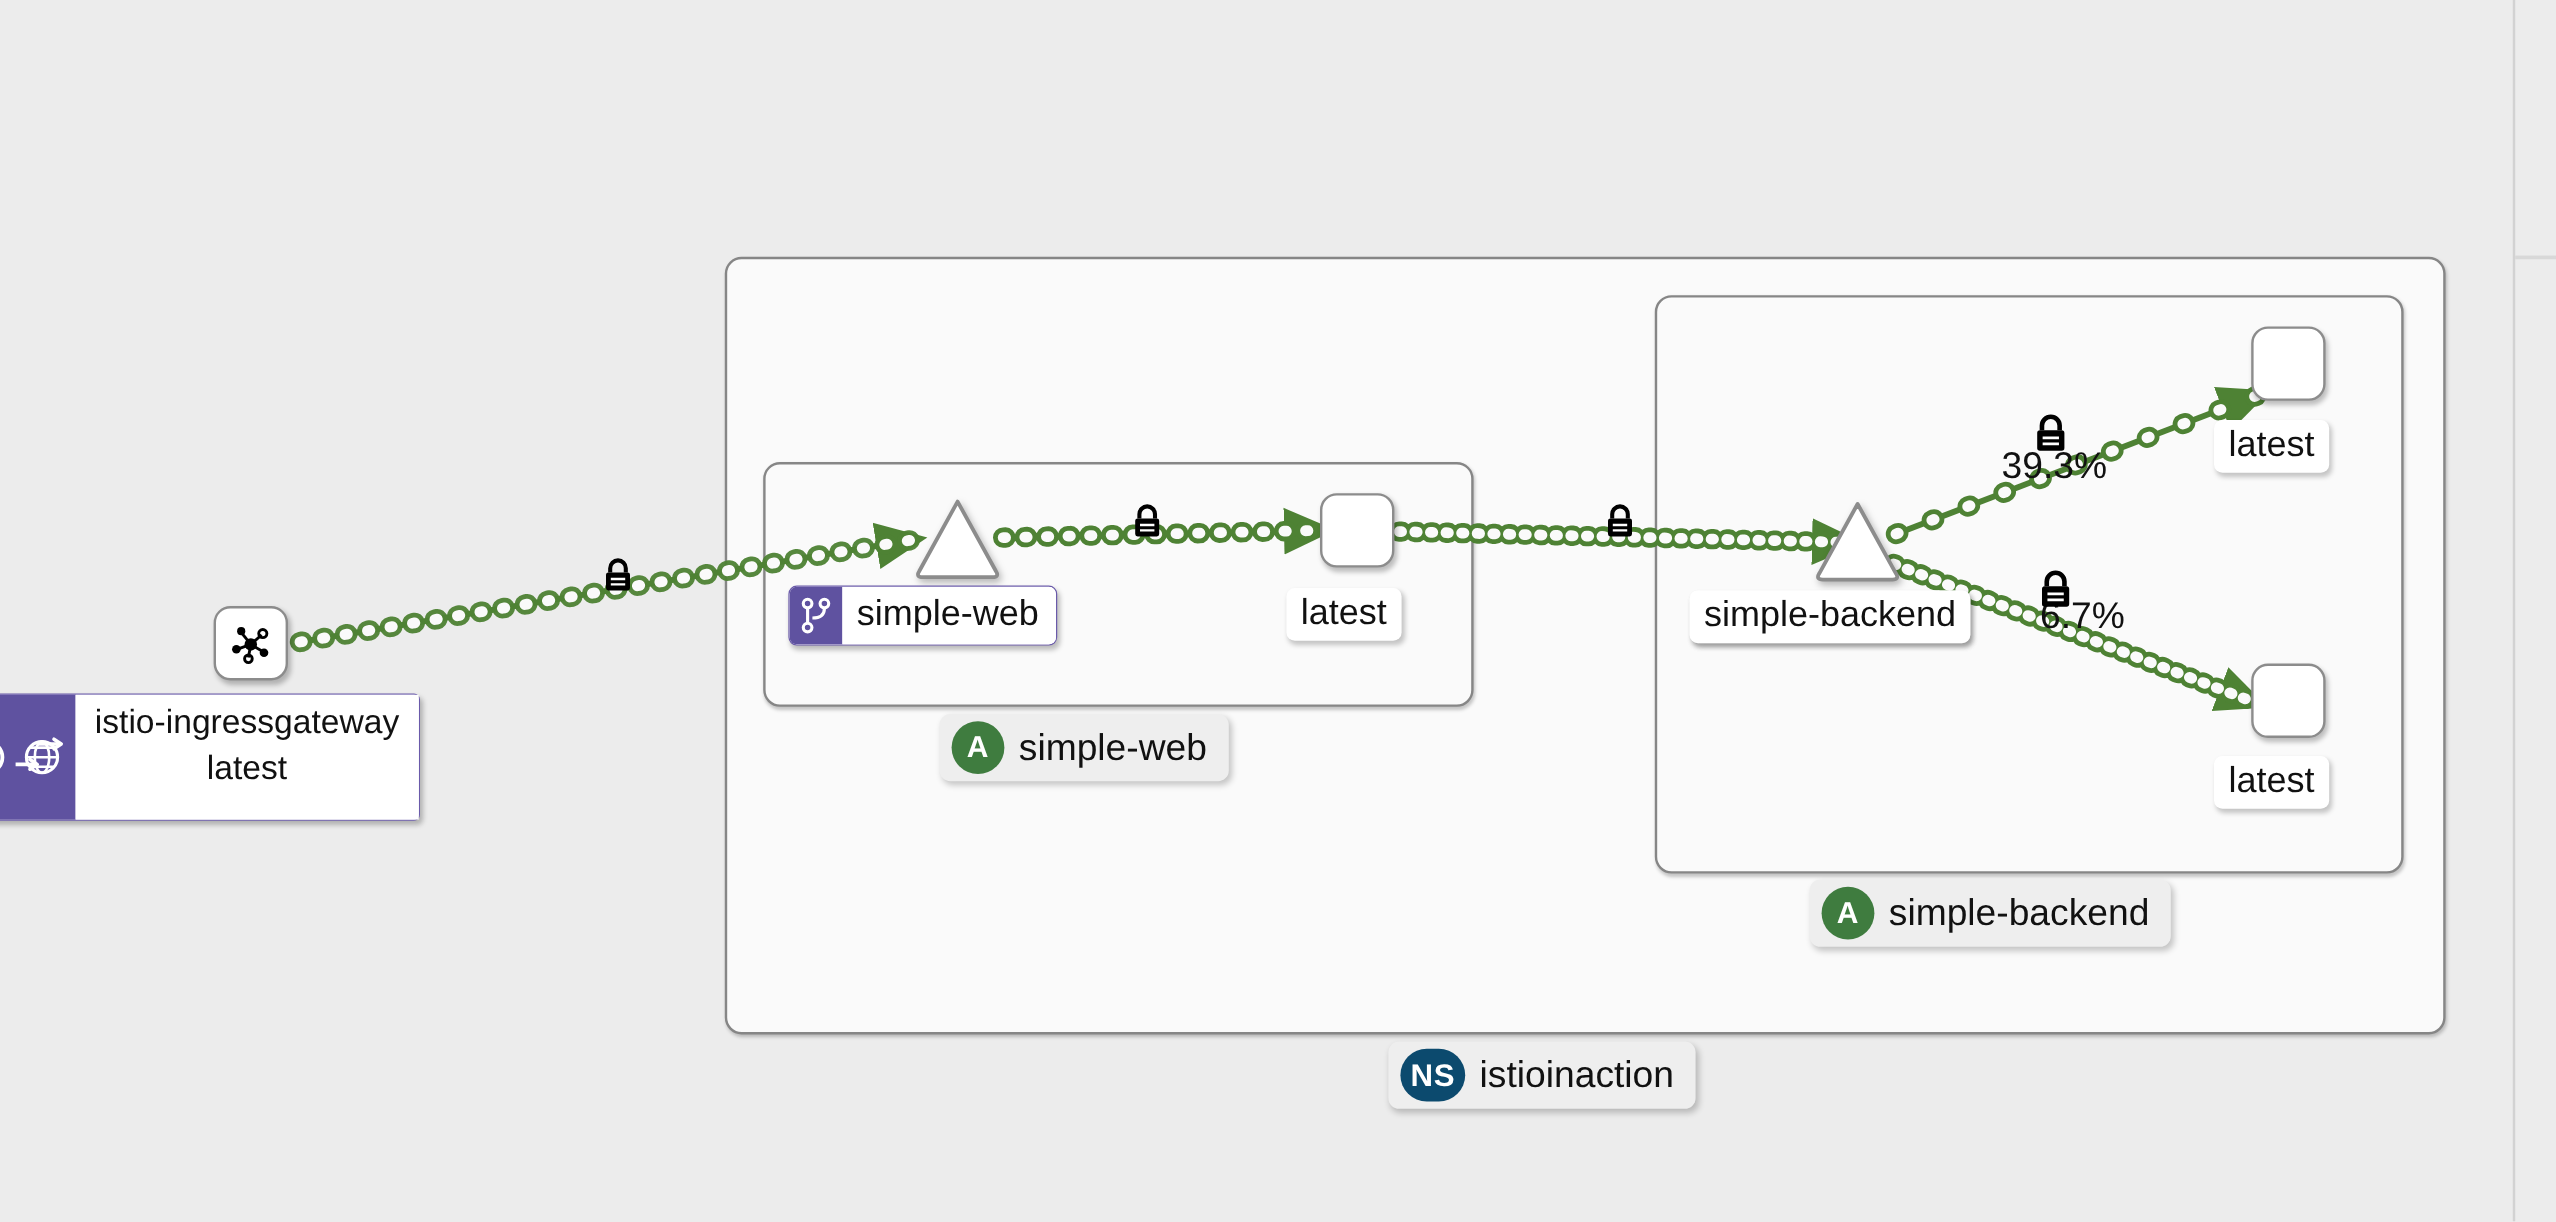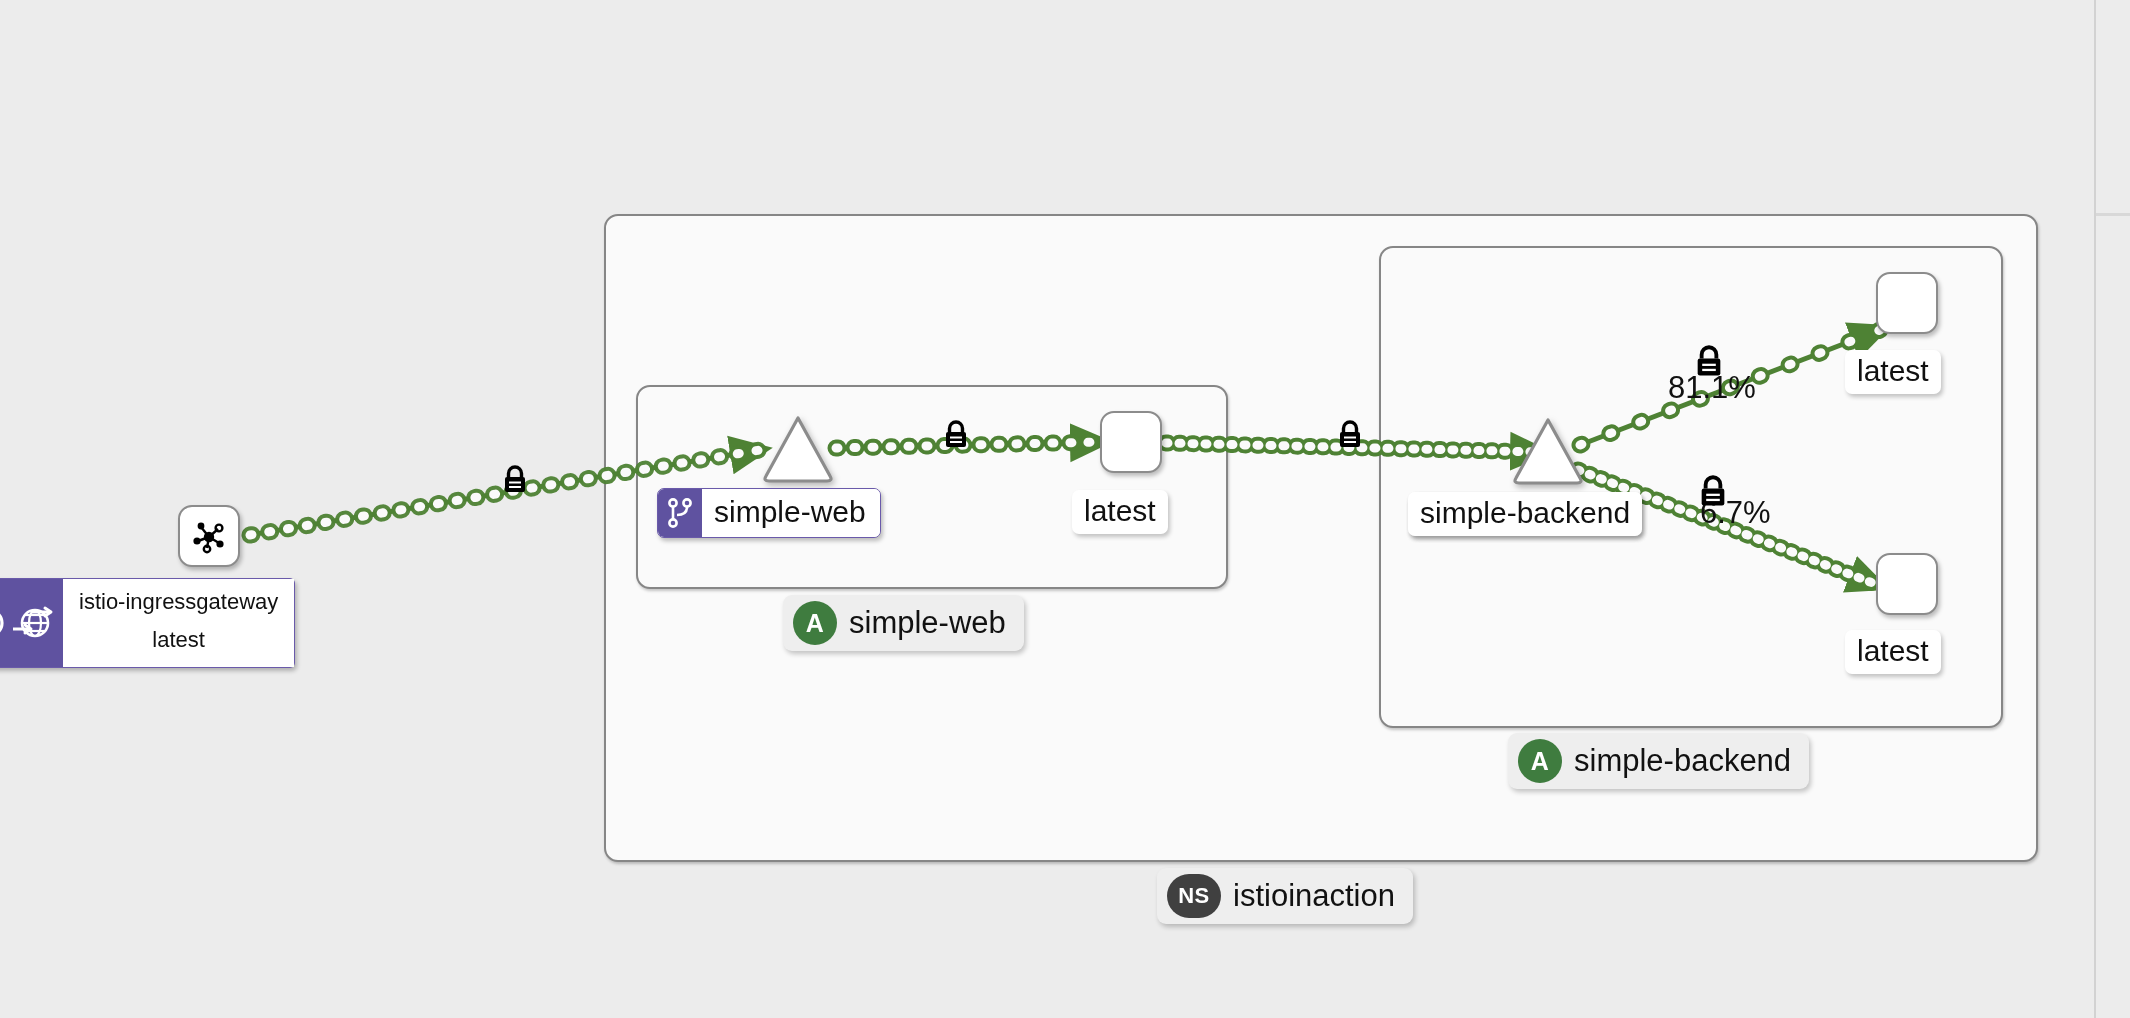--- a/index.html
+++ b/index.html
@@ -87,42 +87,42 @@
     box-shadow:2px 3px 4px rgba(0,0,0,.25);
     background:#fff;
   }
   #ingress-node .bdgcol{
     background:#5f52a0;width:82px;flex:0 0 82px;
     display:flex;align-items:center;justify-content:center;
     gap:2px;
   }
   #ingress-node .txtcol{
     background:#fff;
-    padding:4px 16px 8px 16px;
+    padding:4px 16px 24px 16px;
     text-align:center;
-    font-size:22px;line-height:38px;color:#111;white-space:nowrap;
+    font-size:28px;line-height:38px;color:#111;white-space:nowrap;
   }
 
   
   .grp-badge{
     position:absolute;
     display:flex;align-items:center;gap:12px;
     background:#eeeeee;
     border-radius:9px;
     padding:6px 18px 6px 10px;
     box-shadow:2px 3px 5px rgba(0,0,0,.22);
   }
   .grp-badge .circ{
     width:44px;height:44px;border-radius:50%;
     background:#3f7c3f;
     color:#fff;font-size:25px;font-weight:bold;
     display:flex;align-items:center;justify-content:center;
     letter-spacing:.5px;
   }
-  .grp-badge .circ.ns{width:54px;border-radius:26px;background:#404040;font-size:22px;}
+  .grp-badge .circ.ns{width:54px;border-radius:26px;background:#0c4a6e;font-size:26px;}
   .grp-badge .nm{font-size:31px;color:#111;white-space:nowrap;}
 
   
   .pct{
     position:absolute;
     font-size:31px;color:#111;white-space:nowrap;
   }
 
   
   .lock{position:absolute;}
@@ -261,21 +261,21 @@
   <div class="node" style="left:1876px;top:272px;">
     <div class="wl-box"></div>
   </div>
   <div class="lbl" style="left:1845px;top:350px;">latest</div>
 
   <div class="node" style="left:1876px;top:553px;">
     <div class="wl-box"></div>
   </div>
   <div class="lbl" style="left:1845px;top:630px;">latest</div>
 
-  <div class="pct" style="left:1668px;top:370px;">81.1%</div>
+  <div class="pct" style="left:1668px;top:370px;">39.3%</div>
   <div class="pct" style="left:1700px;top:495px;text-align:center;">6.7%</div>
 
   <div class="lbl" style="left:1408px;top:492px;">simple-backend</div>
 
   <div class="lock" style="left:502px;top:465px;">
     <svg width="26" height="30" viewBox="0 0 26 30">
       <path d="M6.5 12 V8.5 a6.5 6.5 0 0 1 13 0 V12" fill="none" stroke="#000" stroke-width="3.4"></path>
       <rect x="3" y="12" width="20" height="15" rx="2" fill="#000"></rect>
       <line x1="7" y1="17.5" x2="19" y2="17.5" stroke="#fff" stroke-width="2"></line>
       <line x1="7" y1="22" x2="19" y2="22" stroke="#fff" stroke-width="2"></line>

